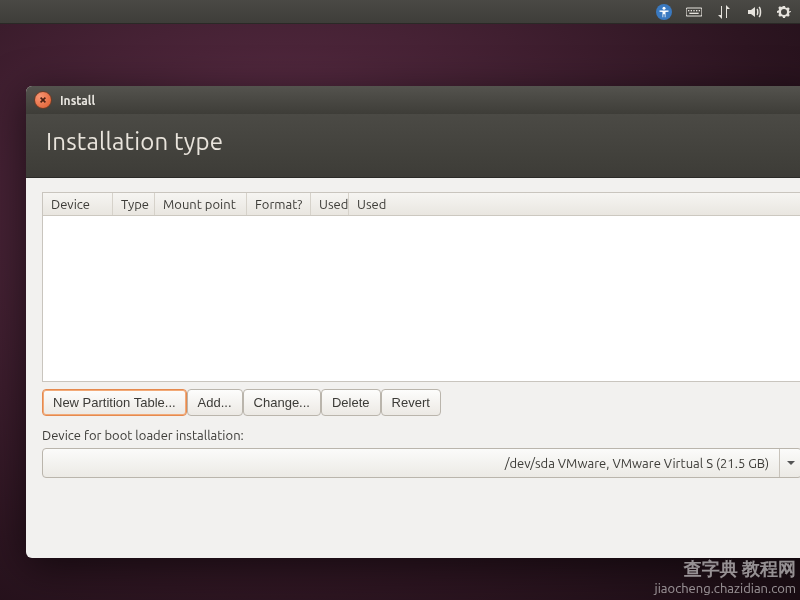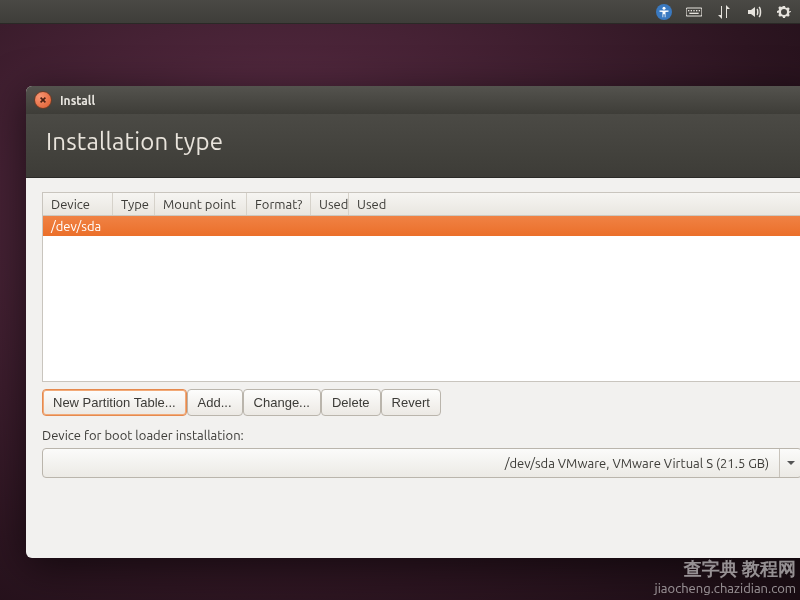--- a/index.html
+++ b/index.html
@@ -192,25 +192,20 @@
 
     <div class="table-wrap">
       <div class="thead">
         <div class="th col-device">Device</div>
         <div class="th col-type">Type</div>
         <div class="th col-mount">Mount point</div>
         <div class="th col-format">Format?</div>
         <div class="th col-size">Used</div>
         <div class="th">Used</div>
       </div>
-      <div class="tbody">
-        <div class="row selected">
-          <div class="cell-device">/dev/sda</div>
-        </div>
-      </div>
     </div>
 
     <div class="toolbar">
       <button class="btn highlight">New Partition Table...</button>
       <button class="btn">Add...</button>
       <button class="btn">Change...</button>
       <button class="btn">Delete</button>
       <button class="btn">Revert</button>
     </div>
 

